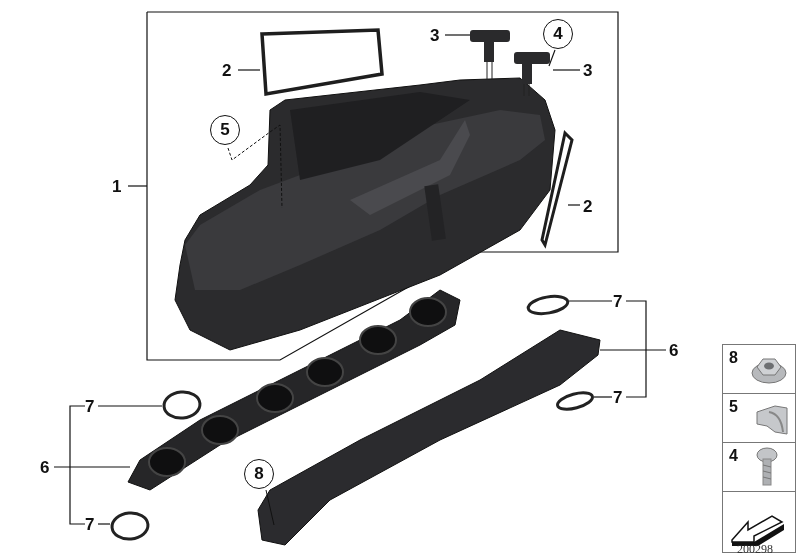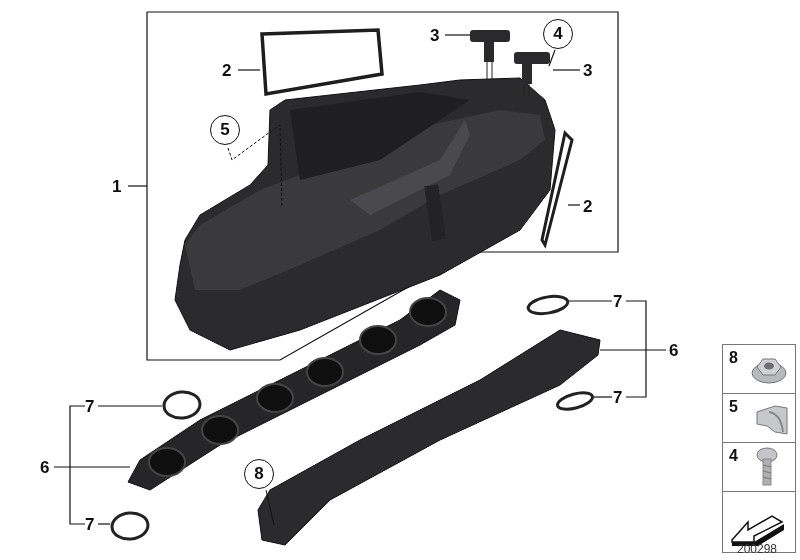--- a/index.html
+++ b/index.html
@@ -5,21 +5,21 @@
   html,body{margin:0;padding:0;background:#ffffff;}
   body{width:800px;height:560px;position:relative;overflow:hidden;font-family:"Liberation Sans",sans-serif;}
   svg{position:absolute;left:0;top:0;}
   .lbl{position:absolute;font-weight:bold;font-size:17px;color:#111;line-height:1;}
   .circ{position:absolute;width:30px;height:30px;border:1.5px solid #111;border-radius:50%;display:flex;align-items:center;justify-content:center;font-weight:bold;font-size:17px;color:#111;background:#fff;box-sizing:border-box;}
   .legend{position:absolute;left:722px;top:344px;width:72px;border:1px solid #777;background:#fff;}
   .cell{height:48px;border-bottom:1px solid #777;position:relative;}
   .cell:last-child{border-bottom:none;height:60px;}
   .cell .num{position:absolute;left:6px;top:4px;font-weight:bold;font-size:16px;color:#111;}
   .cell svg{position:absolute;}
-  .docid{position:absolute;left:737px;top:542px;font-size:12px;color:#333;}
+  .docid{position:absolute;left:737px;top:542px;font-size:12px;color:#333;font-family:Liberation Serif, serif;}
 </style>
 </head>
 <body>
 
 <svg width="800" height="560">
 
   <polyline points="147,12 618,12 618,252 470,252 280,360 147,360 147,12" fill="none" stroke="#111" stroke-width="1.2"></polyline>
 
   <line x1="128" y1="186" x2="147" y2="186" stroke="#111" stroke-width="1.2"></line>
 

